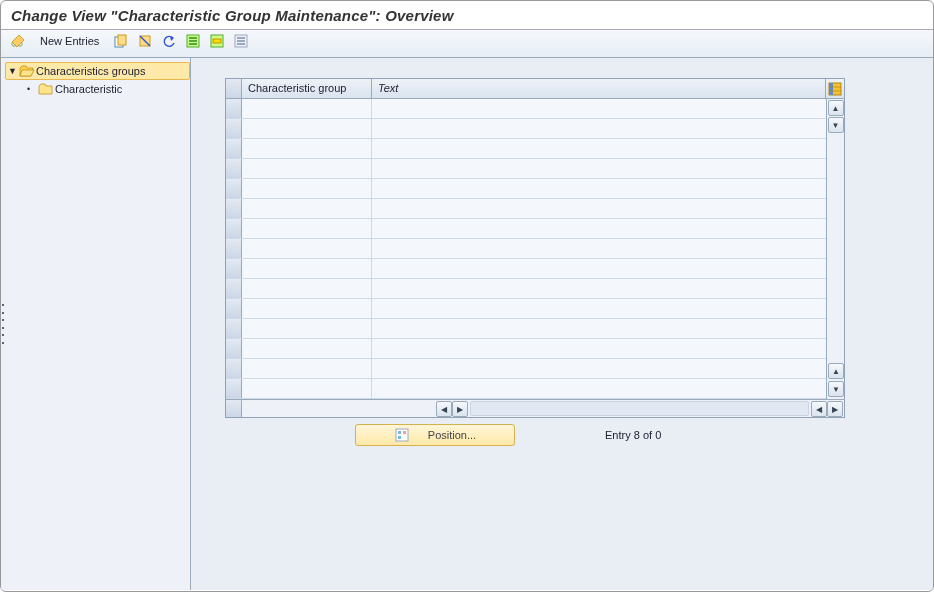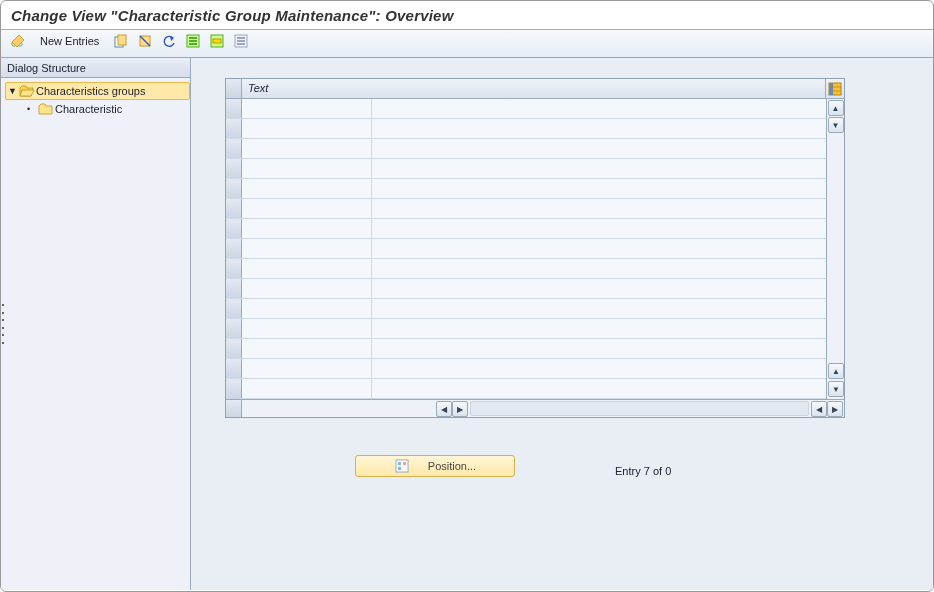--- a/index.html
+++ b/index.html
@@ -88,24 +88,23 @@
   .vscroll { width:18px; background:#eef2f8; border-left:1px solid #9ab; position:relative;}
   .vbtn { width:16px; height:16px; margin:1px auto; background:linear-gradient(#f6f8fb,#dae3ef); border:1px solid #9ab; border-radius:2px; display:flex; align-items:center; justify-content:center; font-size:8px; color:#345; cursor:pointer;}
   .vbtn.bottom { position:absolute; bottom:1px; left:1px;}
   .vbtn.bottom2 { position:absolute; bottom:19px; left:1px;}
   .hscroll { height:18px; display:flex; border-top:1px solid #9ab; background:#eef2f8;}
   .hpad { width:16px; border-right:1px solid #9ab; background:linear-gradient(#e4e9f2,#ccd6e5);}
   .hspace { width:194px; }
   .hbtn { width:16px; height:16px; margin-top:1px; background:linear-gradient(#f6f8fb,#dae3ef); border:1px solid #9ab; border-radius:2px; display:flex; align-items:center; justify-content:center; font-size:8px; color:#345; cursor:pointer;}
   .htrack { flex:1; margin:1px 2px; background:#e2e8f1; border:1px solid #c9d3e1; border-radius:2px;}
   .footer-row {
-    margin-top:37px;
-    display:flex; align-items:flex-end;
+    margin-top:6px;
+    display:flex; align-items:center;
     padding-left:130px;
-    gap:10px;
   }
   .pos-btn {
     height:22px; width:160px;
     background:linear-gradient(#fff6d8,#ffe9a8);
     border:1px solid #d6b24e; border-radius:3px;
     display:flex; align-items:center; justify-content:center;
     font-size:11px; color:#444;
     cursor:pointer;
     gap:18px;
   }
@@ -170,21 +169,20 @@
       <rect x="3" y="3" width="8" height="2" fill="#9ab"></rect>
       <rect x="3" y="6" width="8" height="2" fill="#9ab"></rect>
       <rect x="3" y="9" width="8" height="2" fill="#9ab"></rect>
     </svg>
   </div>
 </div>
 
 <div class="body-area">
 
   <div class="sidebar">
-    <div class="sidebar-head">Dialog Structure</div>
     <div class="tree">
       <div class="tree-row selected">
         <span class="twisty">▼</span>
         <span class="folder-open">
           <svg width="14" height="12">
               <path d="M0 3 L2 1 L6 1 L7 3 L13 3 L11 11 L0 11 Z" fill="#ffd34e" stroke="#b8860b" stroke-width="0.7"></path>
               <path d="M2 5 L14 5 L11 11 L0 11 Z" fill="#ffe58a" stroke="#b8860b" stroke-width="0.7"></path>
             </svg>
         </span>
         <span class="tree-label">Characteristics groups</span>
@@ -206,20 +204,21 @@
         <span></span>
         <span></span>
         <span></span>
     </div>
   </div>
 
   <div class="main-area">
     <div class="grid-wrap">
       <div class="grid-header">
         <div class="gh-selcol"></div>
+        <div class="gh-col1">Characteristic group</div>
         <div class="gh-col2">Text</div>
         <div class="gh-settings">
           <svg width="12" height="12">
             <rect x="0" y="0" width="12" height="12" fill="#f8c030" stroke="#b8860b"></rect>
             <rect x="0" y="0" width="4" height="12" fill="#5b8bd0"></rect>
             <line x1="0" y1="4" x2="12" y2="4" stroke="#b8860b" stroke-width="0.7"></line>
             <line x1="0" y1="8" x2="12" y2="8" stroke="#b8860b" stroke-width="0.7"></line>
           </svg>
         </div>
       </div>
@@ -324,17 +323,17 @@
         <span class="picon">
           <svg width="14" height="14">
               <rect x="1" y="1" width="12" height="12" fill="#fff" stroke="#9ab"></rect>
               <rect x="3" y="3" width="3" height="3" fill="#7bd"></rect>
               <rect x="3" y="8" width="3" height="3" fill="#7bd"></rect>
               <rect x="8" y="3" width="3" height="3" fill="#f99"></rect>
             </svg>
         </span>
         <span>Position...</span>
       </div>
-      <span class="entry-text">Entry 7 of 0</span>
+      <span class="entry-text">Entry 8 of 0</span>
     </div>
   </div>
 
 </div>
 
 </body></html>

